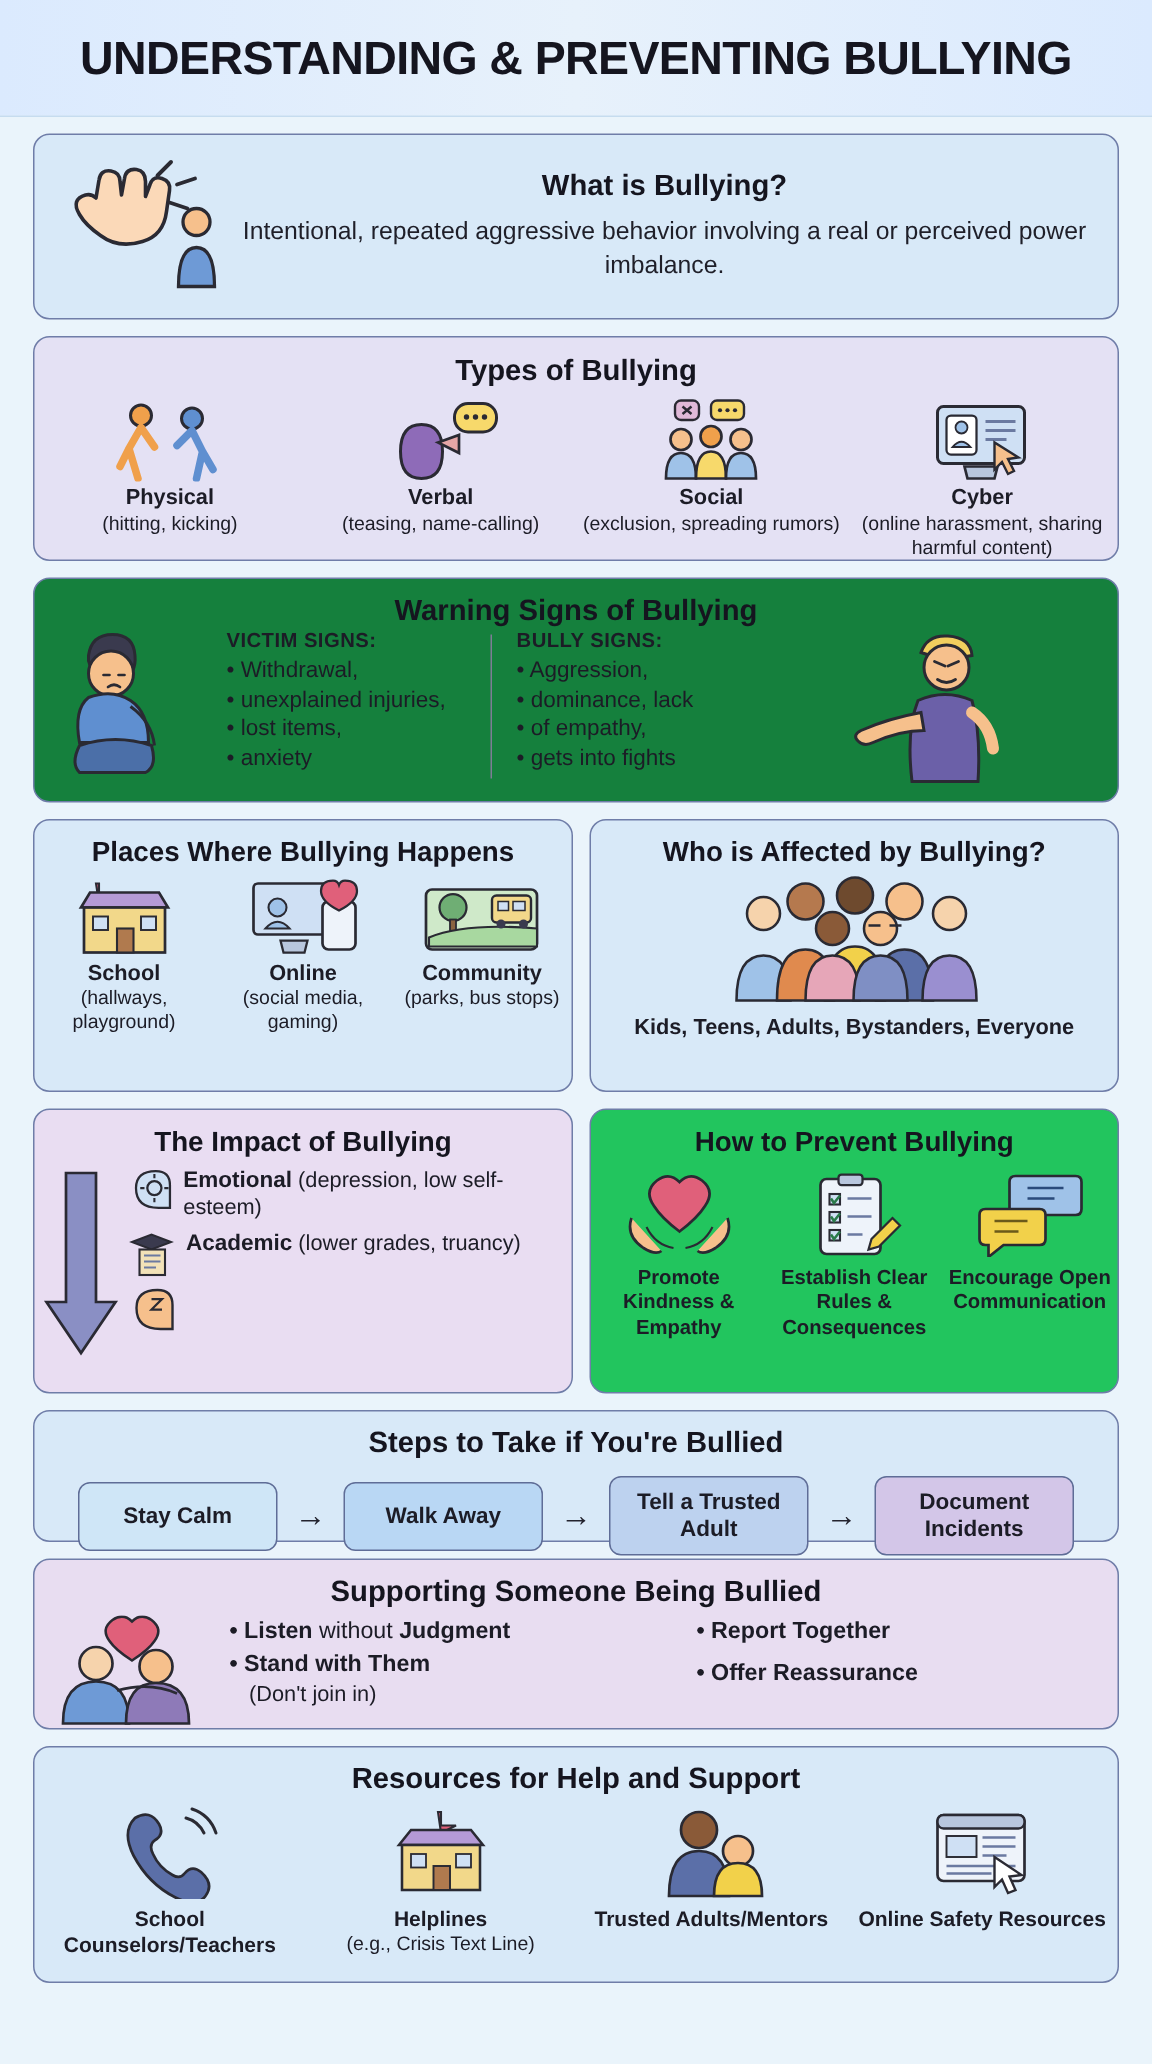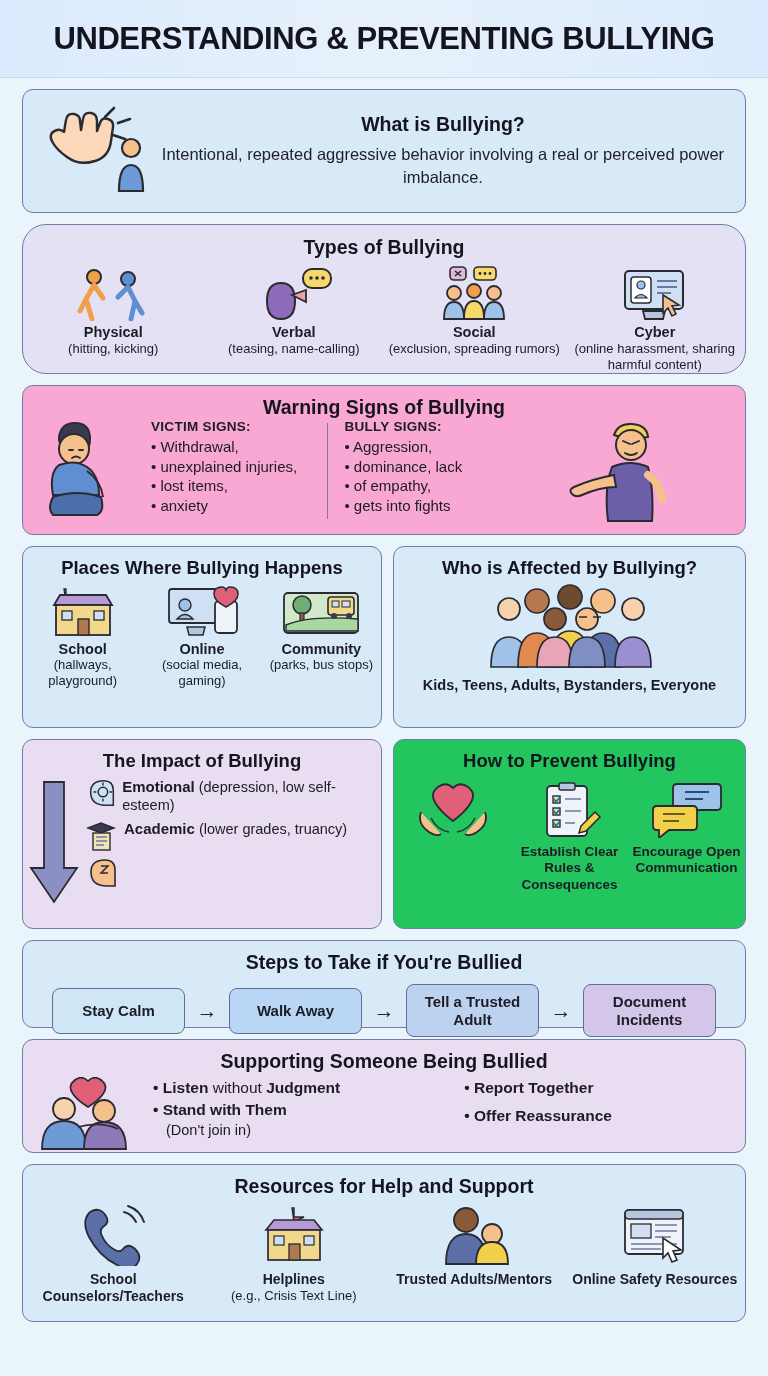--- a/index.html
+++ b/index.html
@@ -28,22 +28,22 @@
   .card {
     border: 1.6px solid #6f7da8;
     border-radius: 11px;
     position: relative;
   }
   .card-title {
     text-align: center; font-weight: bold; font-size: 19.5px;
     color: #15151f;
   }
   .blue  { background: #d8e9f8; }
-  .lav   { background: #e4e1f4; border-radius: 24px; }
-  .pink  { background: #f9a8d4; }
+  .lav   { background: #e4e1f4; }
+  .pink  { background: #15803d; }
   .pinkb { background: #e8ddf1; }
   .yellow{ background: #22c55e; }
   .purple{ background: #e9ddf2; }
 
   .stack { padding: 0 22px; display: flex; flex-direction: column; gap: 11px; margin-top: 11px;}
   .row { display: flex; gap: 11px; }
 
   
   #what { height: 124px; display: flex; align-items: center; padding: 0 16px; }
   #what .txt { flex: 1; text-align: center; }
@@ -396,20 +396,21 @@
         <div class="grid">
 
           <div class="cell">
             <div class="ico">
               <svg width="76" height="56" viewBox="0 0 76 56">
                 <path d="M38 6 q-7 -7 -15 -1 q-9 7 -2 17 q5 8 17 17 q12 -9 17 -17 q7 -10 -2 -17 q-8 -6 -15 1 z" fill="#e0607a" stroke="#2a2a33" stroke-width="1.8"></path>
                 <path d="M6 30 q-4 12 8 20 q8 5 12 2 M70 30 q4 12 -8 20 q-8 5 -12 2" fill="#f6c08c" stroke="#2a2a33" stroke-width="1.8"></path>
                 <path d="M16 36 q6 12 18 14 M60 36 q-6 12 -18 14" stroke="#2a2a33" stroke-width="1.4" fill="none"></path>
               </svg>
             </div>
+            <div class="lbl">Promote Kindness &amp; Empathy</div>
           </div>
 
           <div class="cell">
             <div class="ico">
               <svg width="66" height="56" viewBox="0 0 66 56">
                 <rect x="10" y="4" width="40" height="50" rx="4" fill="#eef3fa" stroke="#2a2a33" stroke-width="1.8"></rect>
                 <rect x="22" y="1" width="16" height="7" rx="2" fill="#b8c6dd" stroke="#2a2a33" stroke-width="1.5"></rect>
                 <g stroke="#2a2a33" stroke-width="1.4" fill="#cfe0f4">
                   <rect x="16" y="14" width="7" height="7"></rect>
                     <rect x="16" y="26" width="7" height="7"></rect>

